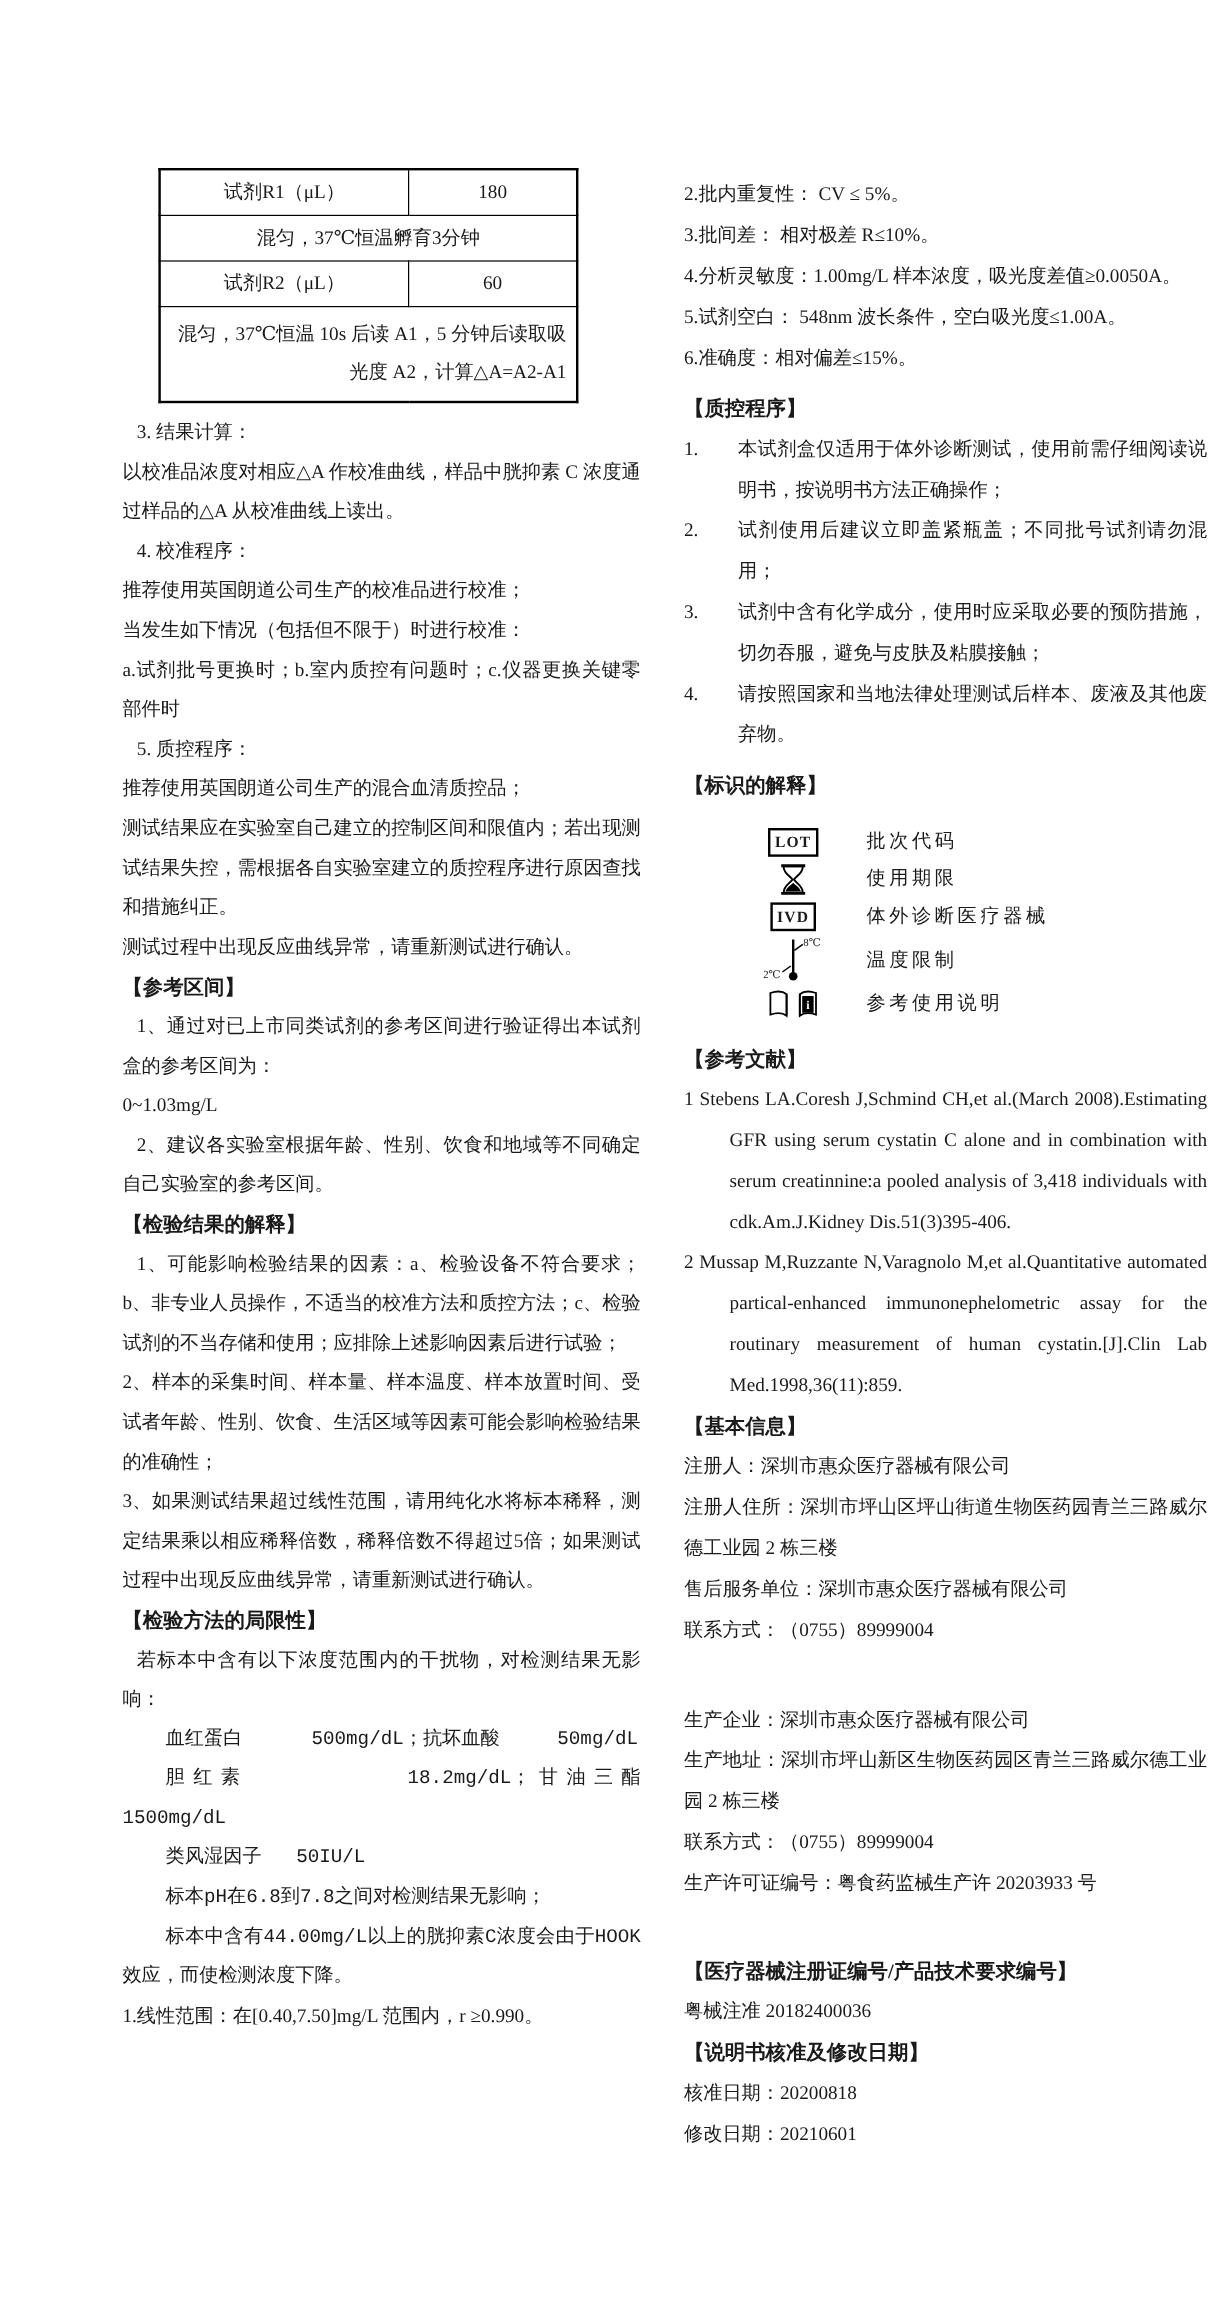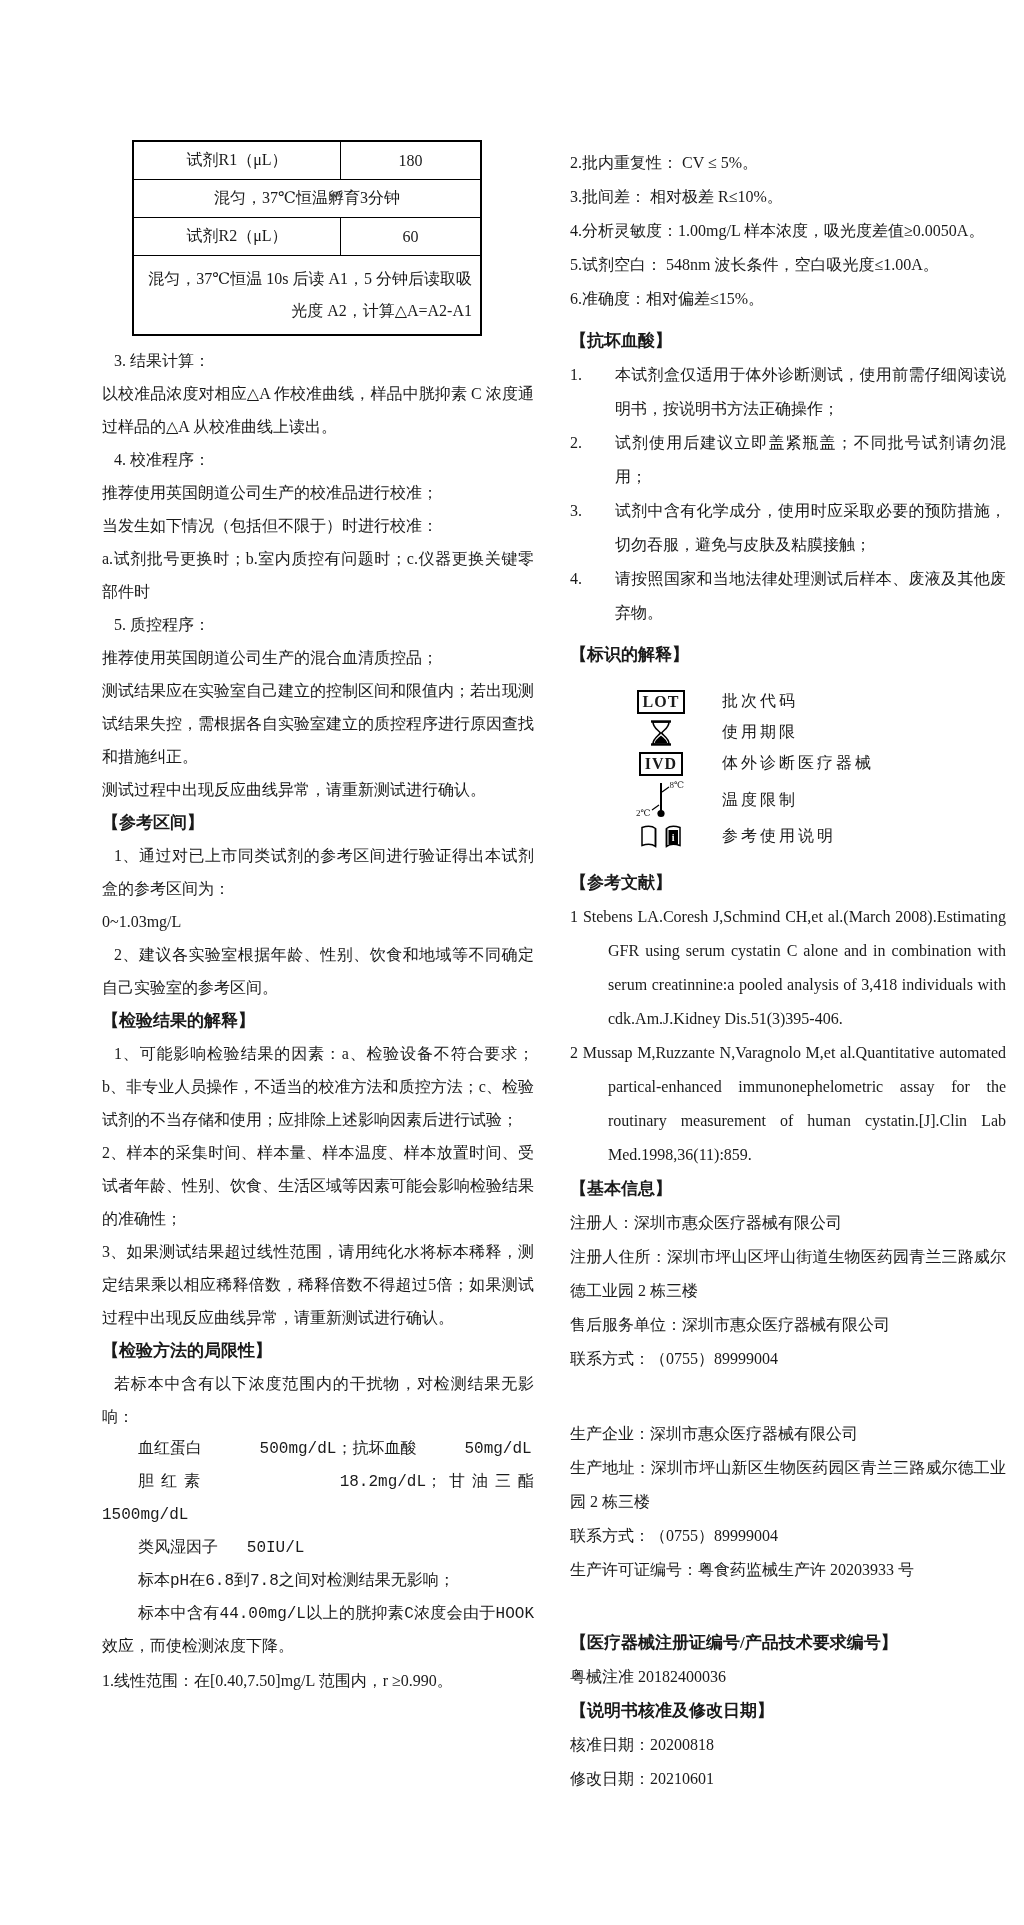--- a/index.html
+++ b/index.html
@@ -27,21 +27,21 @@
   .notice{display:flex;line-height:34px;}
   .notice .n{width:45px;flex:0 0 45px;}
   .notice .t{flex:1;text-align:justify;}
   
   .ref{padding-left:38px;text-indent:-38px;line-height:35px;}
   
   .symrow{display:flex;align-items:center;height:31px;margin-left:58px;}
   .symrow .icon-cell{width:66px;flex:0 0 66px;display:flex;justify-content:center;align-items:center;}
   .symrow .sym-label{margin-left:28px;letter-spacing:3px;}
   .sym-box{display:inline-block;border:2px solid #000;padding:0 4px;
-    font-weight:bold;font-size:16px;letter-spacing:1px;line-height:20px;text-align:center;}
+    font-weight:bold;font-size:13px;letter-spacing:1px;line-height:20px;text-align:center;}
   .thermo-wrap{position:relative;width:46px;height:40px;}
   .thermo-wrap .tlow{position:absolute;left:-2px;bottom:2px;font-size:9px;}
   .thermo-wrap .thigh{position:absolute;right:0px;top:0px;font-size:9px;}
   .gap8{height:8px;}
   .gap14{height:14px;}
   .gap40{height:41px;}
   .gap38{height:39px;}
 </style>
 </head>
 <body>
@@ -102,21 +102,21 @@
 
 <div class="col col-right">
 
   <p>2.批内重复性： CV ≤ 5%。</p>
   <p>3.批间差： 相对极差 R≤10%。</p>
   <p>4.分析灵敏度：1.00mg/L 样本浓度，吸光度差值≥0.0050A。</p>
   <p>5.试剂空白： 548nm 波长条件，空白吸光度≤1.00A。</p>
   <p>6.准确度：相对偏差≤15%。</p>
 
   <div class="gap8"></div>
-  <p class="sec-title">【抗坏血酸】</p>
+  <p class="sec-title">【质控程序】</p>
 
   <div class="notice">
     <span class="n">1.</span>
     <span class="t">本试剂盒仅适用于体外诊断测试，使用前需仔细阅读说明书，按说明书方法正确操作；</span>
   </div>
   <div class="notice">
     <span class="n">2.</span>
     <span class="t">试剂使用后建议立即盖紧瓶盖；不同批号试剂请勿混用；</span>
   </div>
   <div class="notice">

